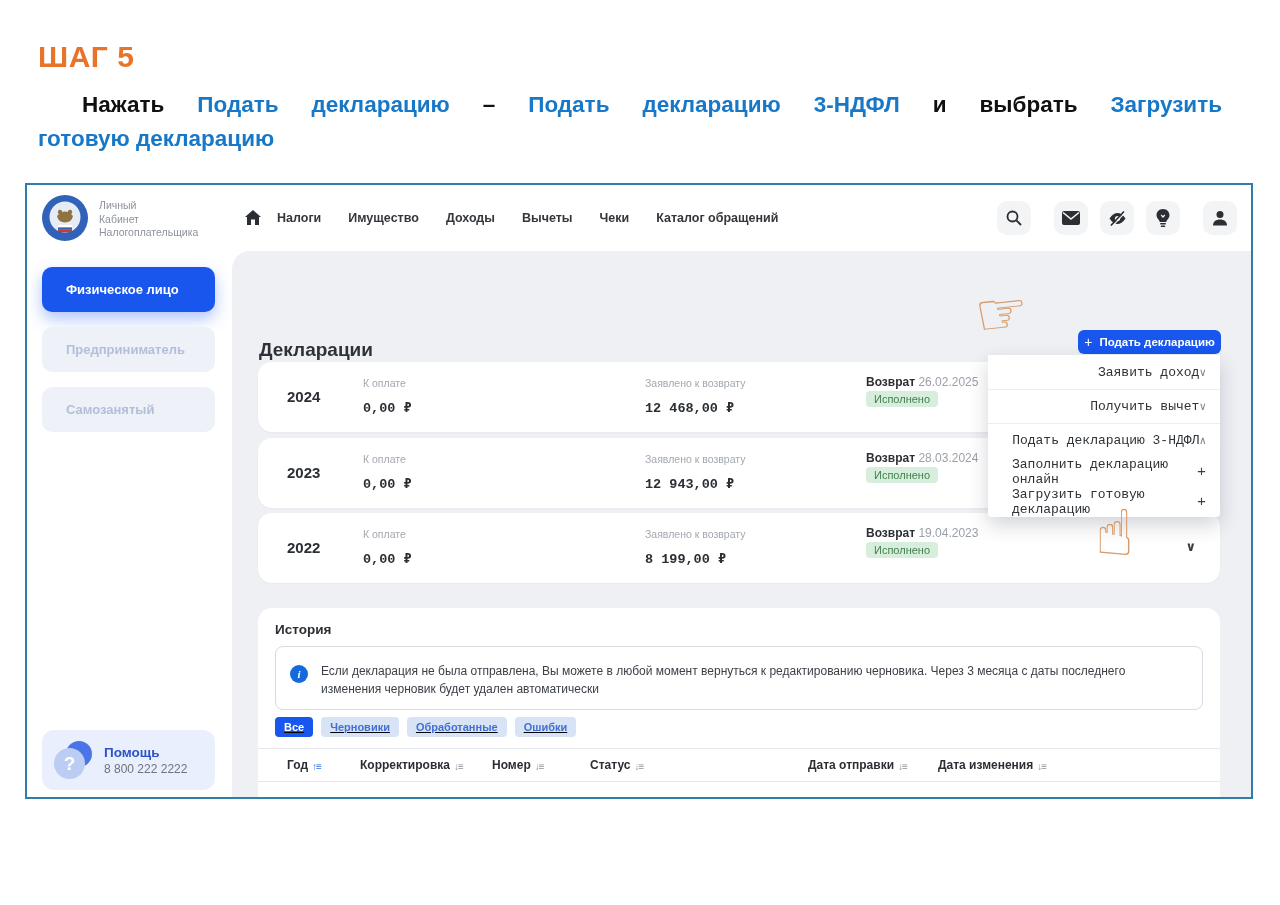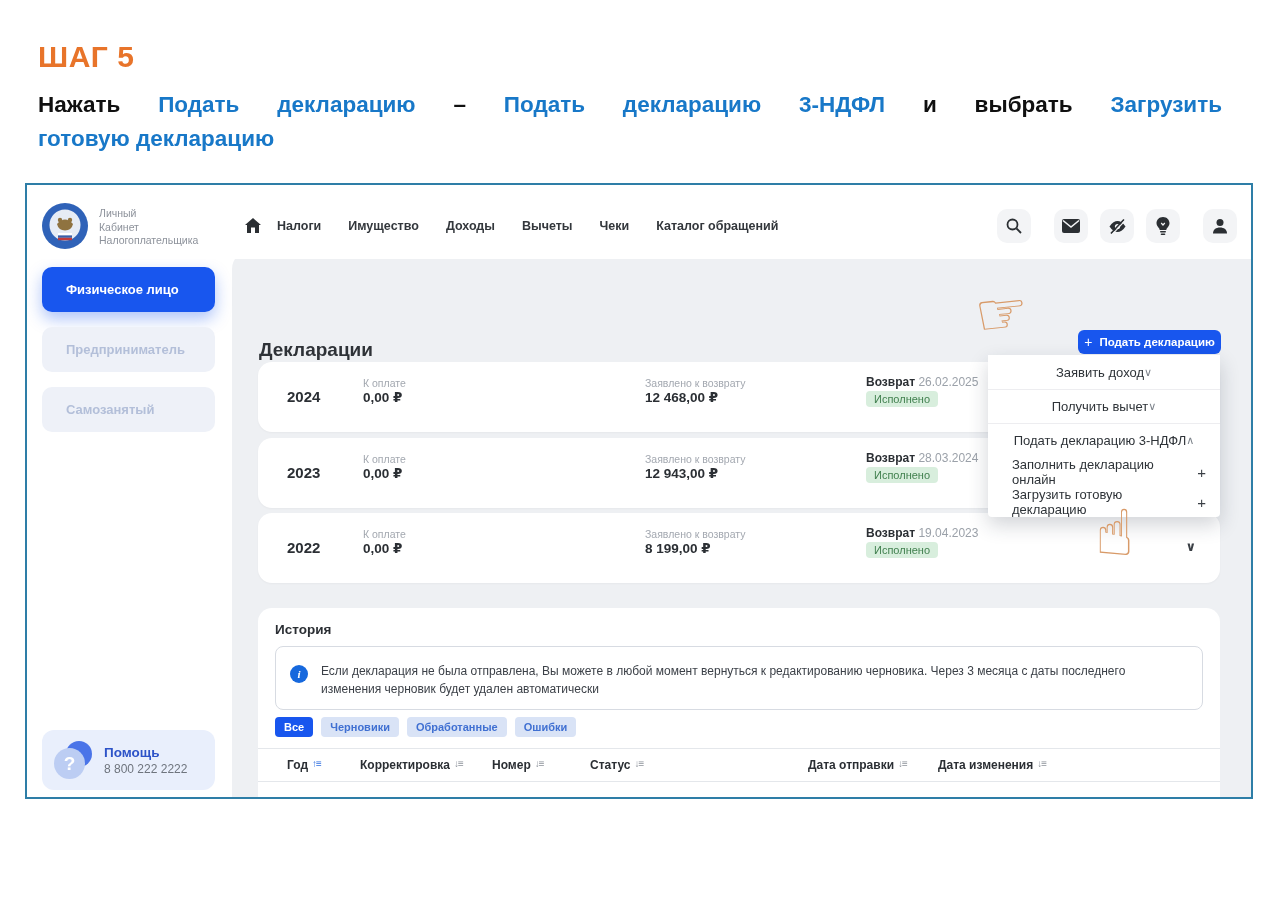--- a/index.html
+++ b/index.html
@@ -5,30 +5,30 @@
   * { margin:0; padding:0; box-sizing:border-box; }
   html,body { width:1280px; height:905px; background:#ffffff; overflow:hidden;
               font-family:"Liberation Sans","DejaVu Sans",sans-serif; }
   body { position:relative; }
 
   
   .step-title { position:absolute; left:38px; top:40px; font-size:30px; font-weight:700;
                 color:var(--step_orange,#e8742a); letter-spacing:.5px; }
   .instruction { position:absolute; left:38px; top:88px; width:1184px; color:#101010;
                  font-size:22.5px; font-weight:700; line-height:34px; }
-  .instr-line1 { text-align:justify; text-align-last:justify; }
+  .instr-line1 { text-align:justify; text-align-last:justify;margin-left:44px; }
   .instr-line2 { text-align:left; }
   .instruction .blue { color:var(--link_blue,#1878c8); }
 
   
   .frame { position:absolute; left:25px; top:183px; width:1228px; height:616px;
            border:2px solid var(--frame_border,#2e7ea7); background:#fff; overflow:hidden; }
 
   
-  .app-header { position:absolute; left:0; top:8px; right:0; height:66px; background:#fff; z-index:3; }
+  .app-header { position:absolute; left:0; top:0; right:0; height:66px; background:#fff; z-index:3; }
   .logo { position:absolute; left:14px; top:9px; width:48px; height:48px; }
   .logo-text { position:absolute; left:72px; top:14px; font-size:10.5px; line-height:13.5px; color:#8d929b; }
   .home-btn { position:absolute; left:216px; top:23px; width:20px; height:20px; cursor:pointer; }
   .nav { position:absolute; left:250px; top:0; height:66px; display:flex; align-items:center; gap:27px; }
   .nav-item { font-size:12.5px; font-weight:700; color:#33373c; cursor:pointer; white-space:nowrap; }
   .actions { position:absolute; right:14px; top:16px; display:flex; gap:12px; align-items:center; }
   .action { width:34px; height:34px; border-radius:10px; background:#f3f4f6; display:flex;
             align-items:center; justify-content:center; cursor:pointer; }
   .action.first { margin-right:11px; } .action.last { margin-left:11px; }
 
@@ -60,56 +60,56 @@
                 gap:7px; cursor:pointer; font-family:inherit; }
   .submit-btn .plus { font-size:14px; font-weight:400; }
 
   .dec-row { position:absolute; left:26px; width:962px; height:70px; background:#fff;
              border-radius:14px; cursor:pointer; box-shadow:0 1px 2px rgba(40,50,60,.04); }
   .dec-row.r0 { top:111px; } .dec-row.r1 { top:187px; } .dec-row.r2 { top:262px; }
   .dec-year { position:absolute; left:29px; top:26px; font-size:15px; font-weight:700; color:#2b2f34; }
   .dec-col { position:absolute; top:15px; }
   .dec-col.pay { left:105px; } .dec-col.refund { left:387px; }
   .dec-label { font-size:10.5px; color:#a3a8b0; }
-  .dec-value { font-size:13.5px; font-weight:700; color:#2b2f34; margin-top:0; }
+  .dec-value { font-size:13.5px; font-weight:700; color:#2b2f34; margin-top:10px;font-family:Liberation Mono, monospace; }
   .dec-return { position:absolute; left:608px; top:13px; }
   .return-line { font-size:12px; color:#2b2f34; font-weight:700; }
   .return-line .date { color:#9ba1a9; font-weight:400; }
   .badge { display:inline-block; background:var(--badge_green_bg,#d8eedd);
            color:var(--badge_green_text,#41804f); font-size:11px; padding:2px 8px; border-radius:4px; }
   .dec-chevron { position:absolute; right:24px; top:26px; color:#3a3f45; font-size:13px; font-weight:700; }
 
   
   .history-card { position:absolute; left:26px; top:357px; width:962px; height:220px;
                   background:#fff; border-radius:14px 14px 0 0; }
   .history-title { position:absolute; left:17px; top:14px; font-size:13.5px; font-weight:700; color:#2b2f34; }
   .notice { position:absolute; left:17px; top:38px; width:928px; min-height:56px;
             border:1px solid #d7dbe2; border-radius:8px; display:flex; padding:11px 14px; gap:13px; }
   .info-ic { width:18px; height:18px; flex:0 0 18px; border-radius:50%; background:#1668dd; color:#fff;
              font-size:11px; font-weight:700; display:flex; align-items:center; justify-content:center;
              font-family:"Liberation Serif","DejaVu Serif",serif; font-style:italic; margin-top:7px; }
   .notice-text { font-size:12px; color:#3c4148; line-height:18px; padding-top:4px; }
-  .chips { position:absolute; left:17px; top:109px; display:flex; gap:8px; }
+  .chips { position:absolute; left:17px; top:109px; display:flex; gap:8px;text-decoration:underline; }
   .chip { font-size:11px; font-weight:700; padding:4px 9px; border-radius:4px;
           background:var(--chip_bg,#d9e3f6); color:var(--chip_text,#4070d2); cursor:pointer; }
   .chip.active { background:var(--accent,#1856ee); color:#fff; }
   .table-head { position:absolute; left:0; top:140px; width:962px; height:34px;
                 border-top:1px solid #e4e7eb; border-bottom:1px solid #e4e7eb;
                 display:flex; align-items:center; padding-left:29px; }
-  .hcol { font-size:12px; font-weight:700; color:#2b2f34; display:flex; align-items:flex-start; gap:4px; cursor:pointer; }
+  .hcol { font-size:12px; font-weight:700; color:#2b2f34; display:flex; align-items:flex-end; gap:4px; cursor:pointer; }
   .hcol:nth-of-type(1){width:73px;} .hcol:nth-of-type(2){width:132px;} .hcol:nth-of-type(3){width:98px;}
   .hcol:nth-of-type(4){width:218px;} .hcol:nth-of-type(5){width:130px;} .hcol:nth-of-type(6){flex:1;}
   .sort { font-size:10px; color:#8d939b; letter-spacing:-1px; }
   .sort.active { color:#2f6fe0; }
 
   
   .dropdown { position:absolute; left:961px; top:170px; width:232px; background:#fff; z-index:5;
               box-shadow:0 8px 20px rgba(30,40,60,.20); border-radius:0 0 4px 4px; }
-  .dd-item { height:34px; display:flex; align-items:center; justify-content:center;
-             padding:0 14px; font-size:13px; color:#2e3338; cursor:pointer; border-top:1px solid #ededf0; }
+  .dd-item { height:34px; display:flex; align-items:center; justify-content:flex-end;
+             padding:0 14px; font-size:13px; color:#2e3338; cursor:pointer; border-top:1px solid #ededf0;font-family:Liberation Mono, monospace; }
   .dd-item:first-child { border-top:none; }
   .dd-item.sub { border-top:none; height:30px; padding-left:24px; }
   .dd-glyph { color:#7c828a; font-size:11px; }
   .dd-item.sub .dd-glyph { color:#3a3f45; font-size:15px; }
 
   
   .hand { position:absolute; color:#d89a68; z-index:9; font-family:"DejaVu Sans",sans-serif; line-height:1; }
   .hand-right { left:948px; top:98px; font-size:60px; transform:rotate(-6deg); }
   .hand-up { left:1068px; top:316px; font-size:64px; }
 

